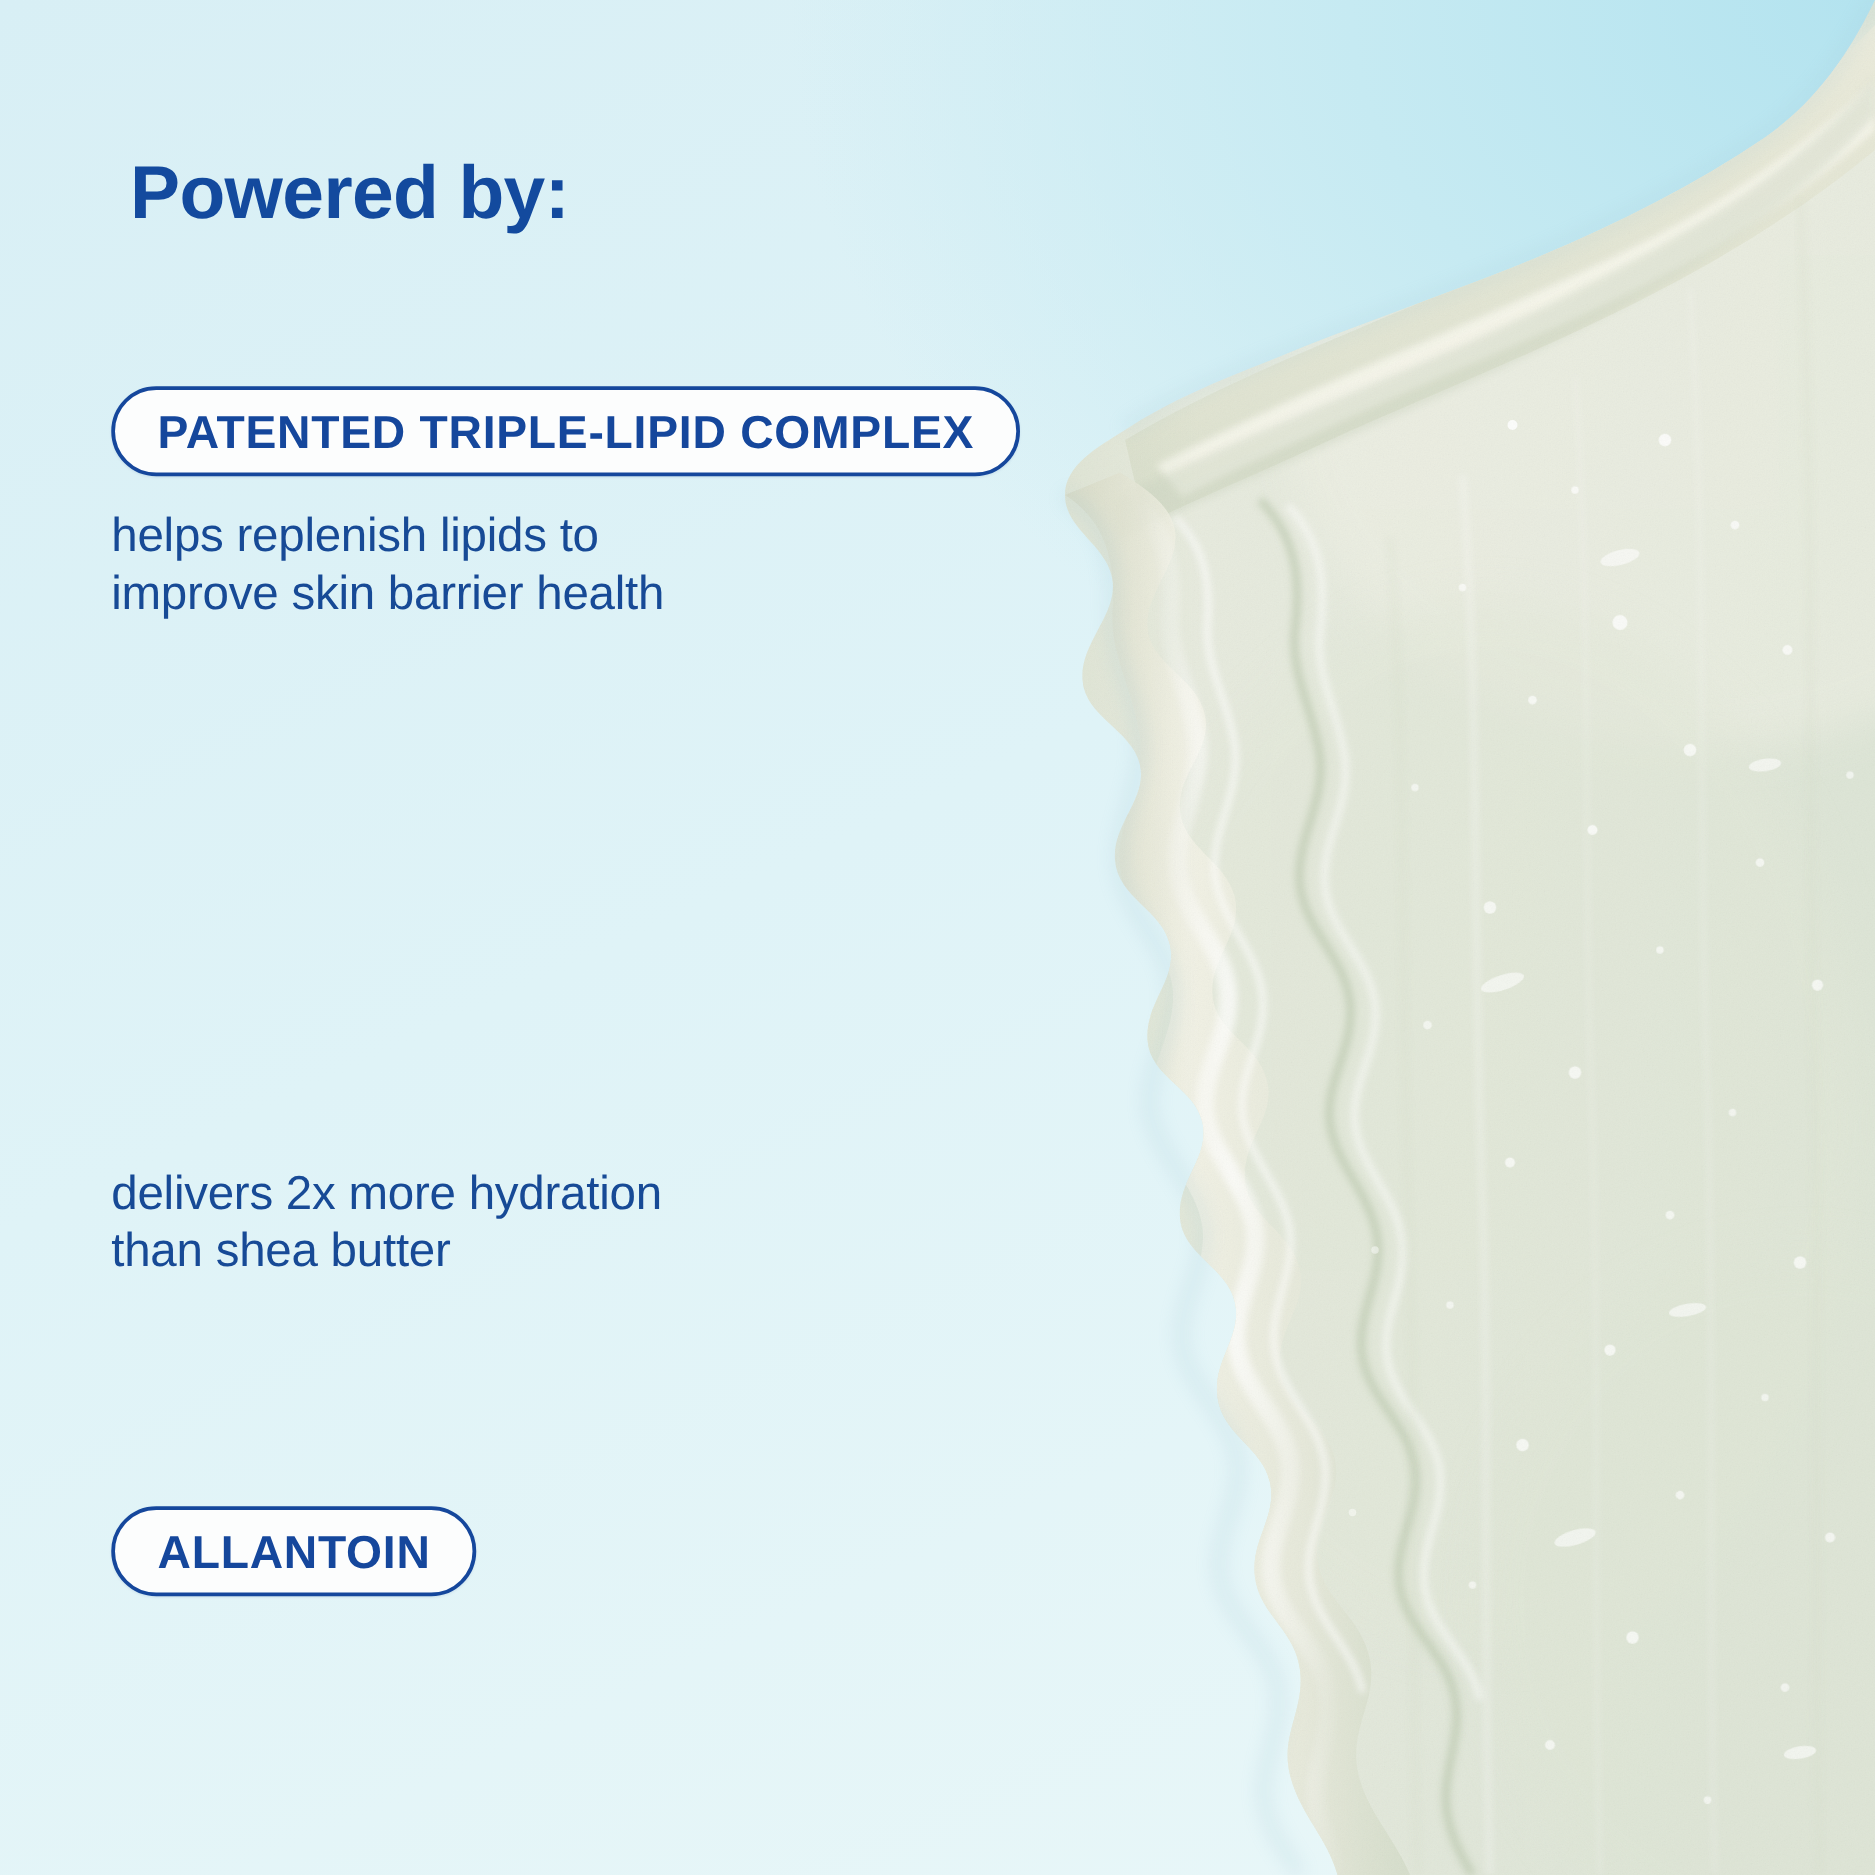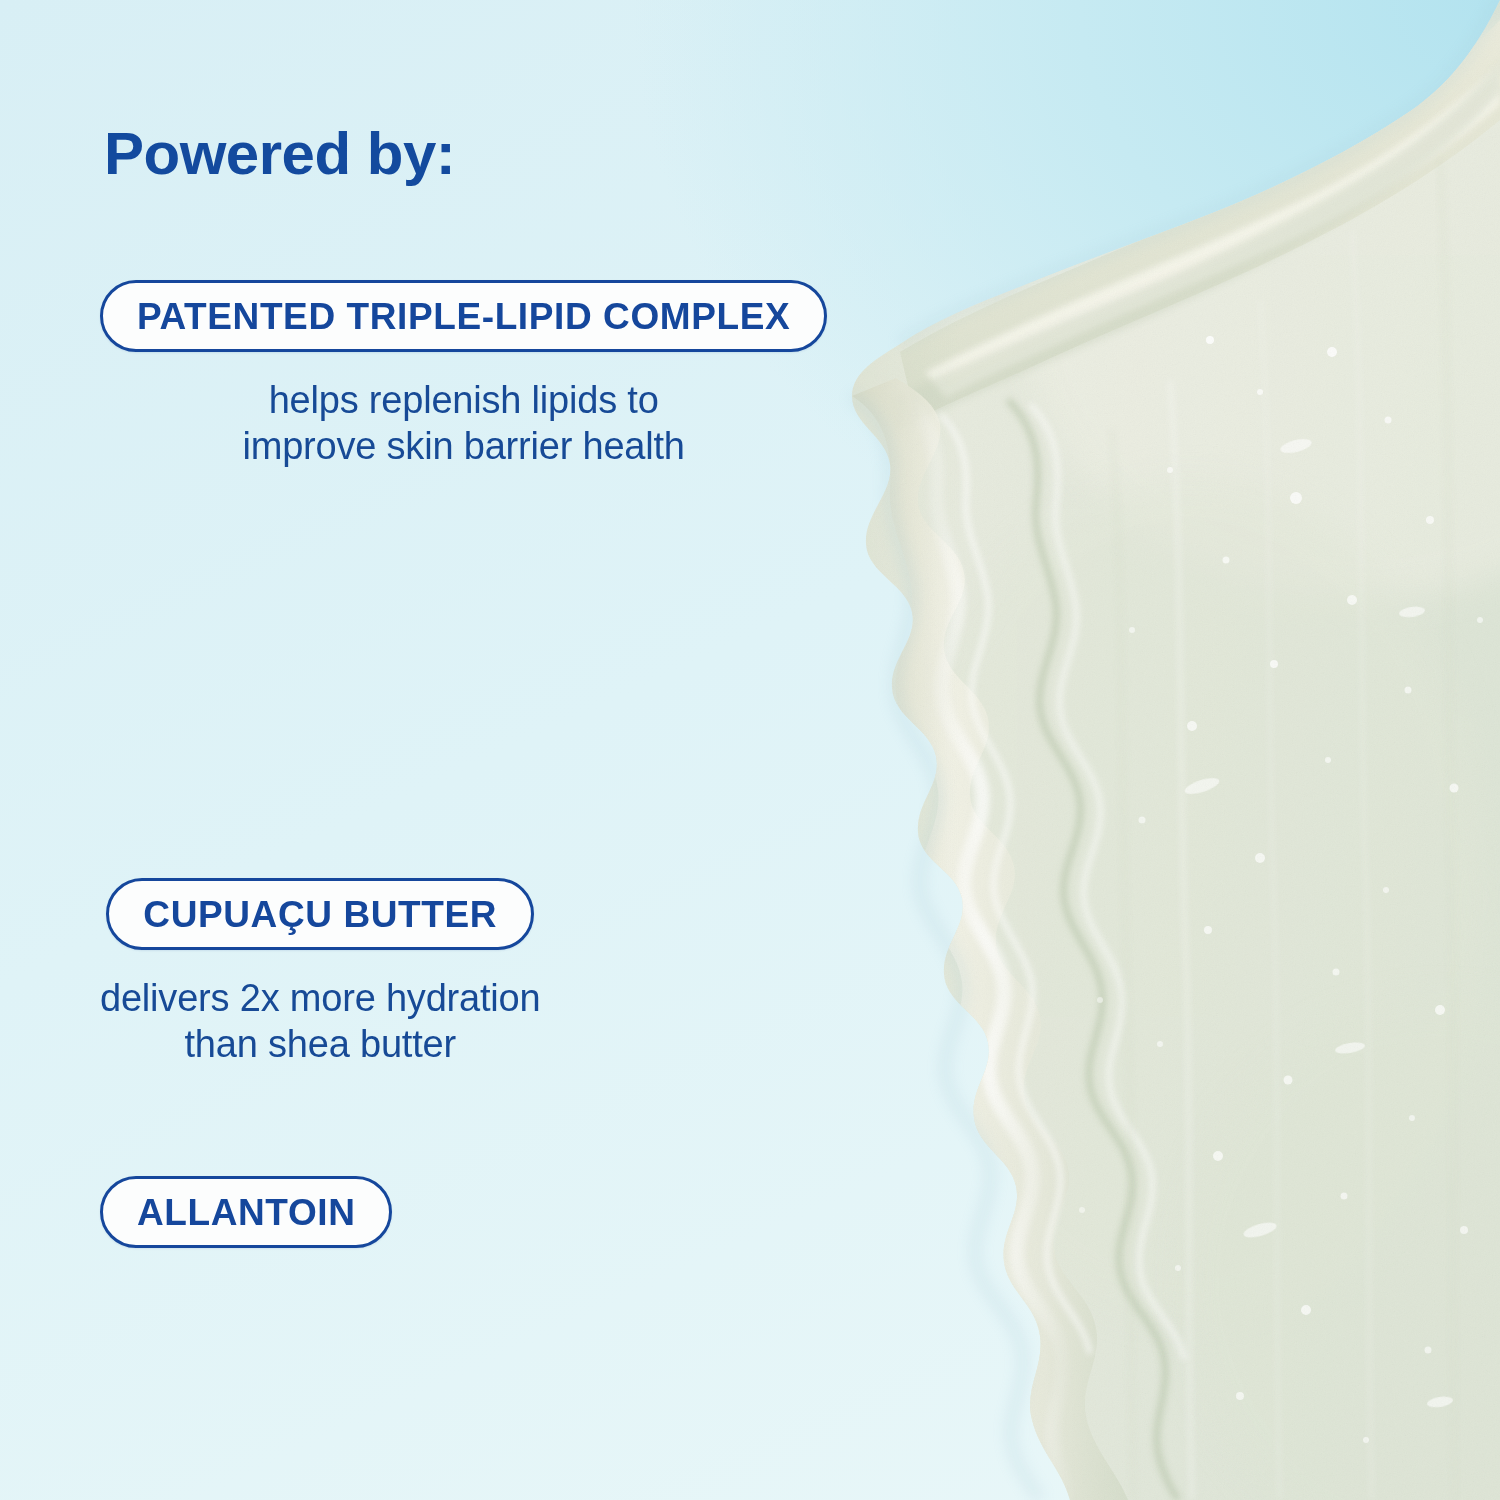--- a/index.html
+++ b/index.html
@@ -6,21 +6,20 @@
   body{
     width:1500px;height:1500px;overflow:hidden;
     font-family:"Liberation Sans", sans-serif;
     background:#dcf0f5;
   }
   #stage{
     position:relative;width:1500px;height:1500px;overflow:hidden;
     background:
       radial-gradient(ellipse 1400px 1100px at 100% 0%, #b3e3ef 0%, #c6eaf2 30%, rgba(220,240,246,0) 62%),
       linear-gradient(155deg, #d8eff5 0%, #dff3f7 45%, #e9f7f8 100%);
-    text-align: center;
   }
 
   
   #smear-wrap{
     position:absolute;top:0;right:0;width:760px;height:1500px;
     pointer-events:none;
   }
   #smear-wrap svg{display:block;width:100%;height:100%;}
 
   
@@ -28,21 +27,21 @@
     position:absolute;left:0;top:0;width:1100px;height:1500px;
   }
 
   .headline{
     position:absolute;left:104px;top:124px;
     font-size:60px;font-weight:bold;letter-spacing:-0.5px;
     color:#134a9e;line-height:1;
     white-space:nowrap;
   }
 
-  .section{position:absolute;left:100px;}
+  .section{position:absolute;left:89px;margin-top:29px;}
   .s1{top:280px;}
   .s2{top:585px;}
   .s3{top:878px;}
   .s4{top:1176px;}
 
   .badge{
     display:inline-flex;align-items:center;justify-content:center;
     height:72px;box-sizing:border-box;
     background:#fcfdfd;
     border:3px solid #15479c;
@@ -337,21 +336,20 @@
     <div class="headline">Powered by:</div>
 
     <div class="section s1">
       <div class="badge">PATENTED TRIPLE-LIPID COMPLEX</div>
       <div class="desc">helps replenish lipids to
 improve skin barrier health</div>
     </div>
 
 
     <div class="section s3">
-      <div class="badge">CUPUAÇU BUTTER</div>
       <div class="desc">delivers 2x more hydration
 than shea butter</div>
     </div>
 
     <div class="section s4">
       <div class="badge">ALLANTOIN</div>
     </div>
 
   </div>
 </div>

